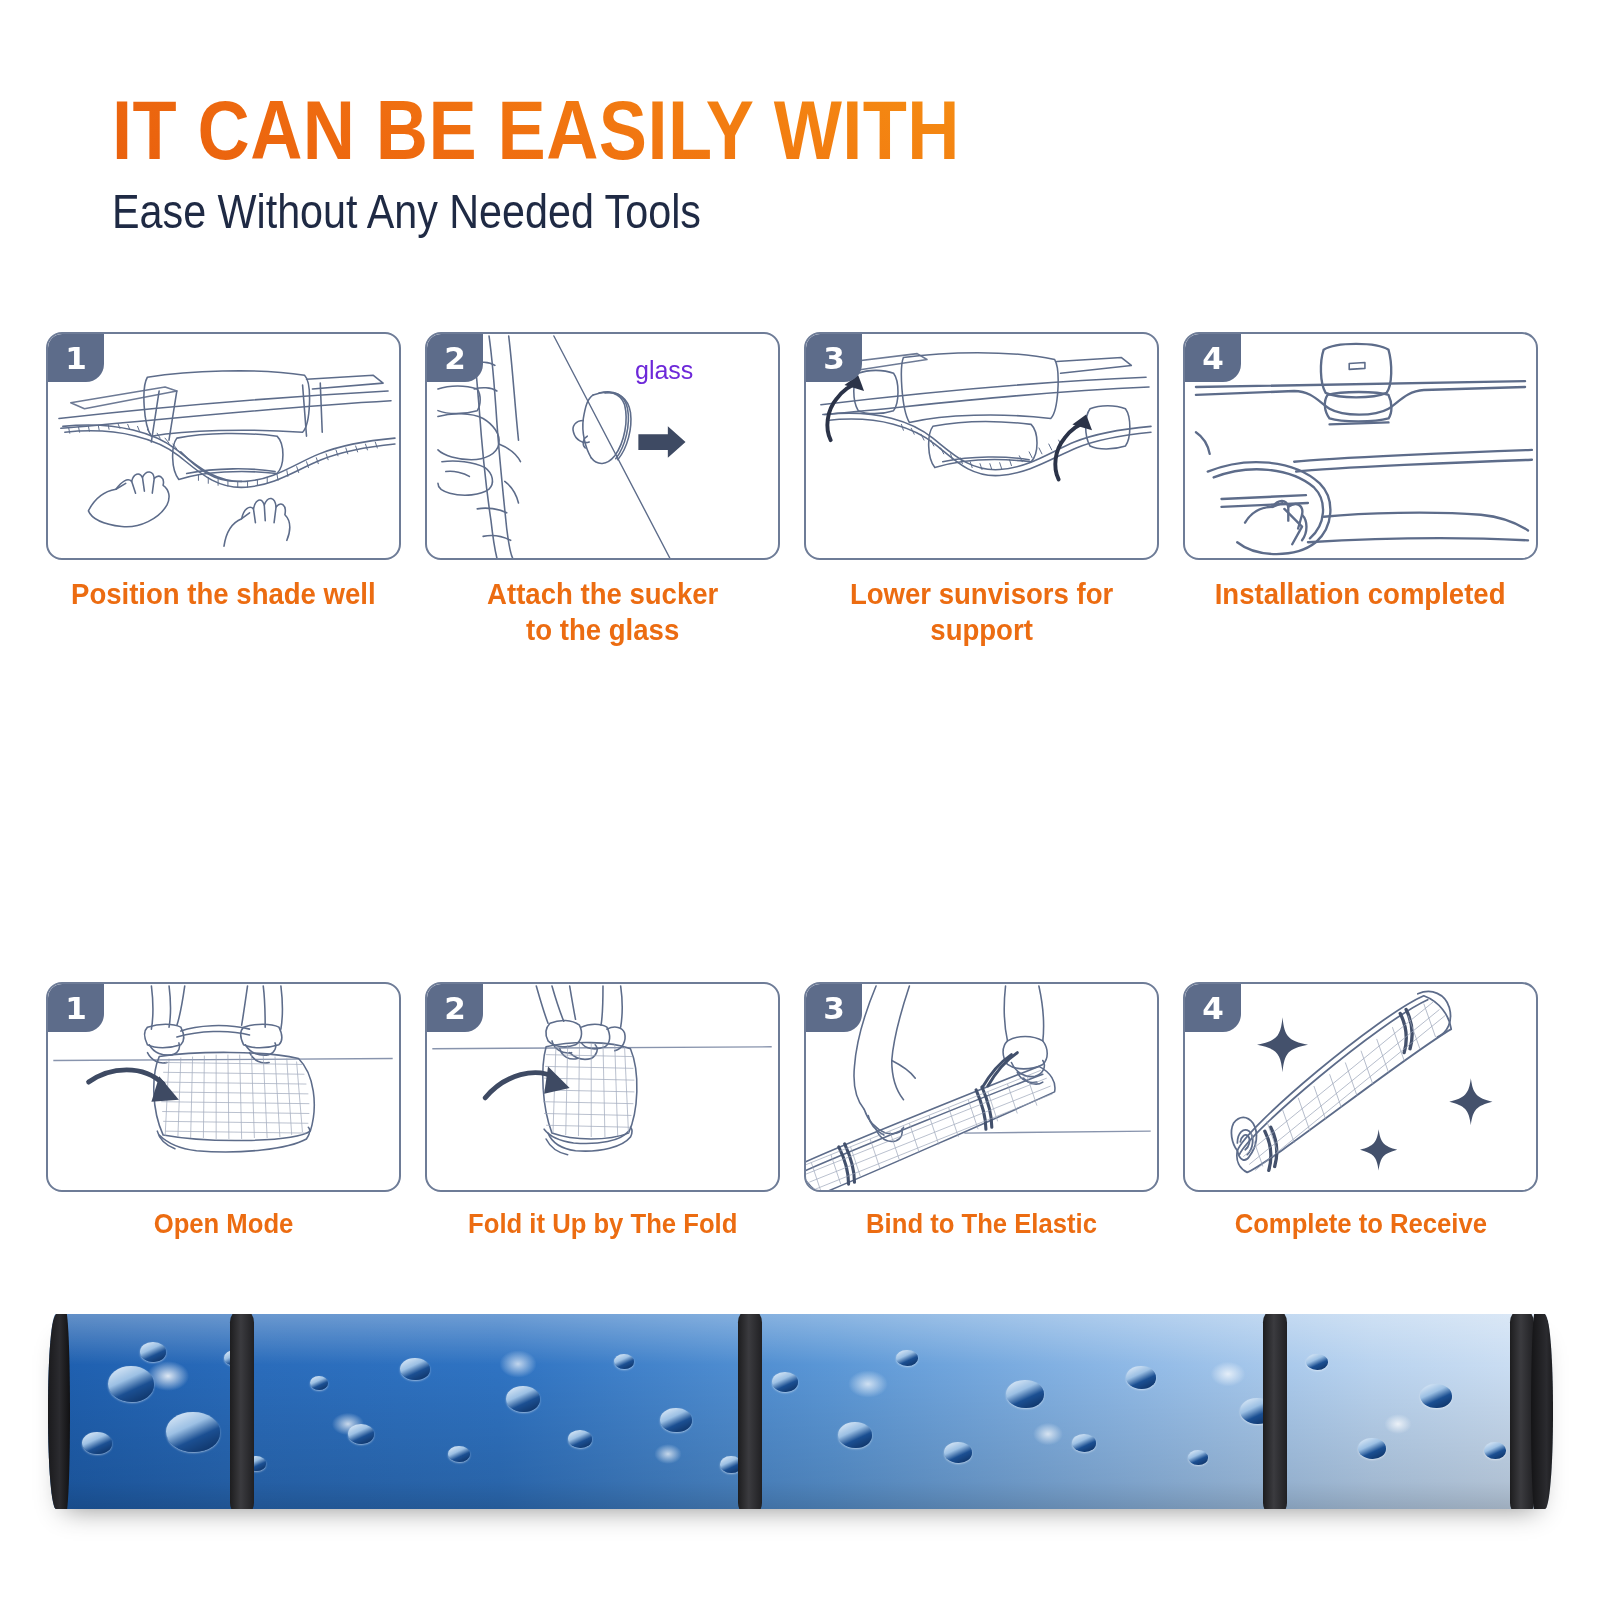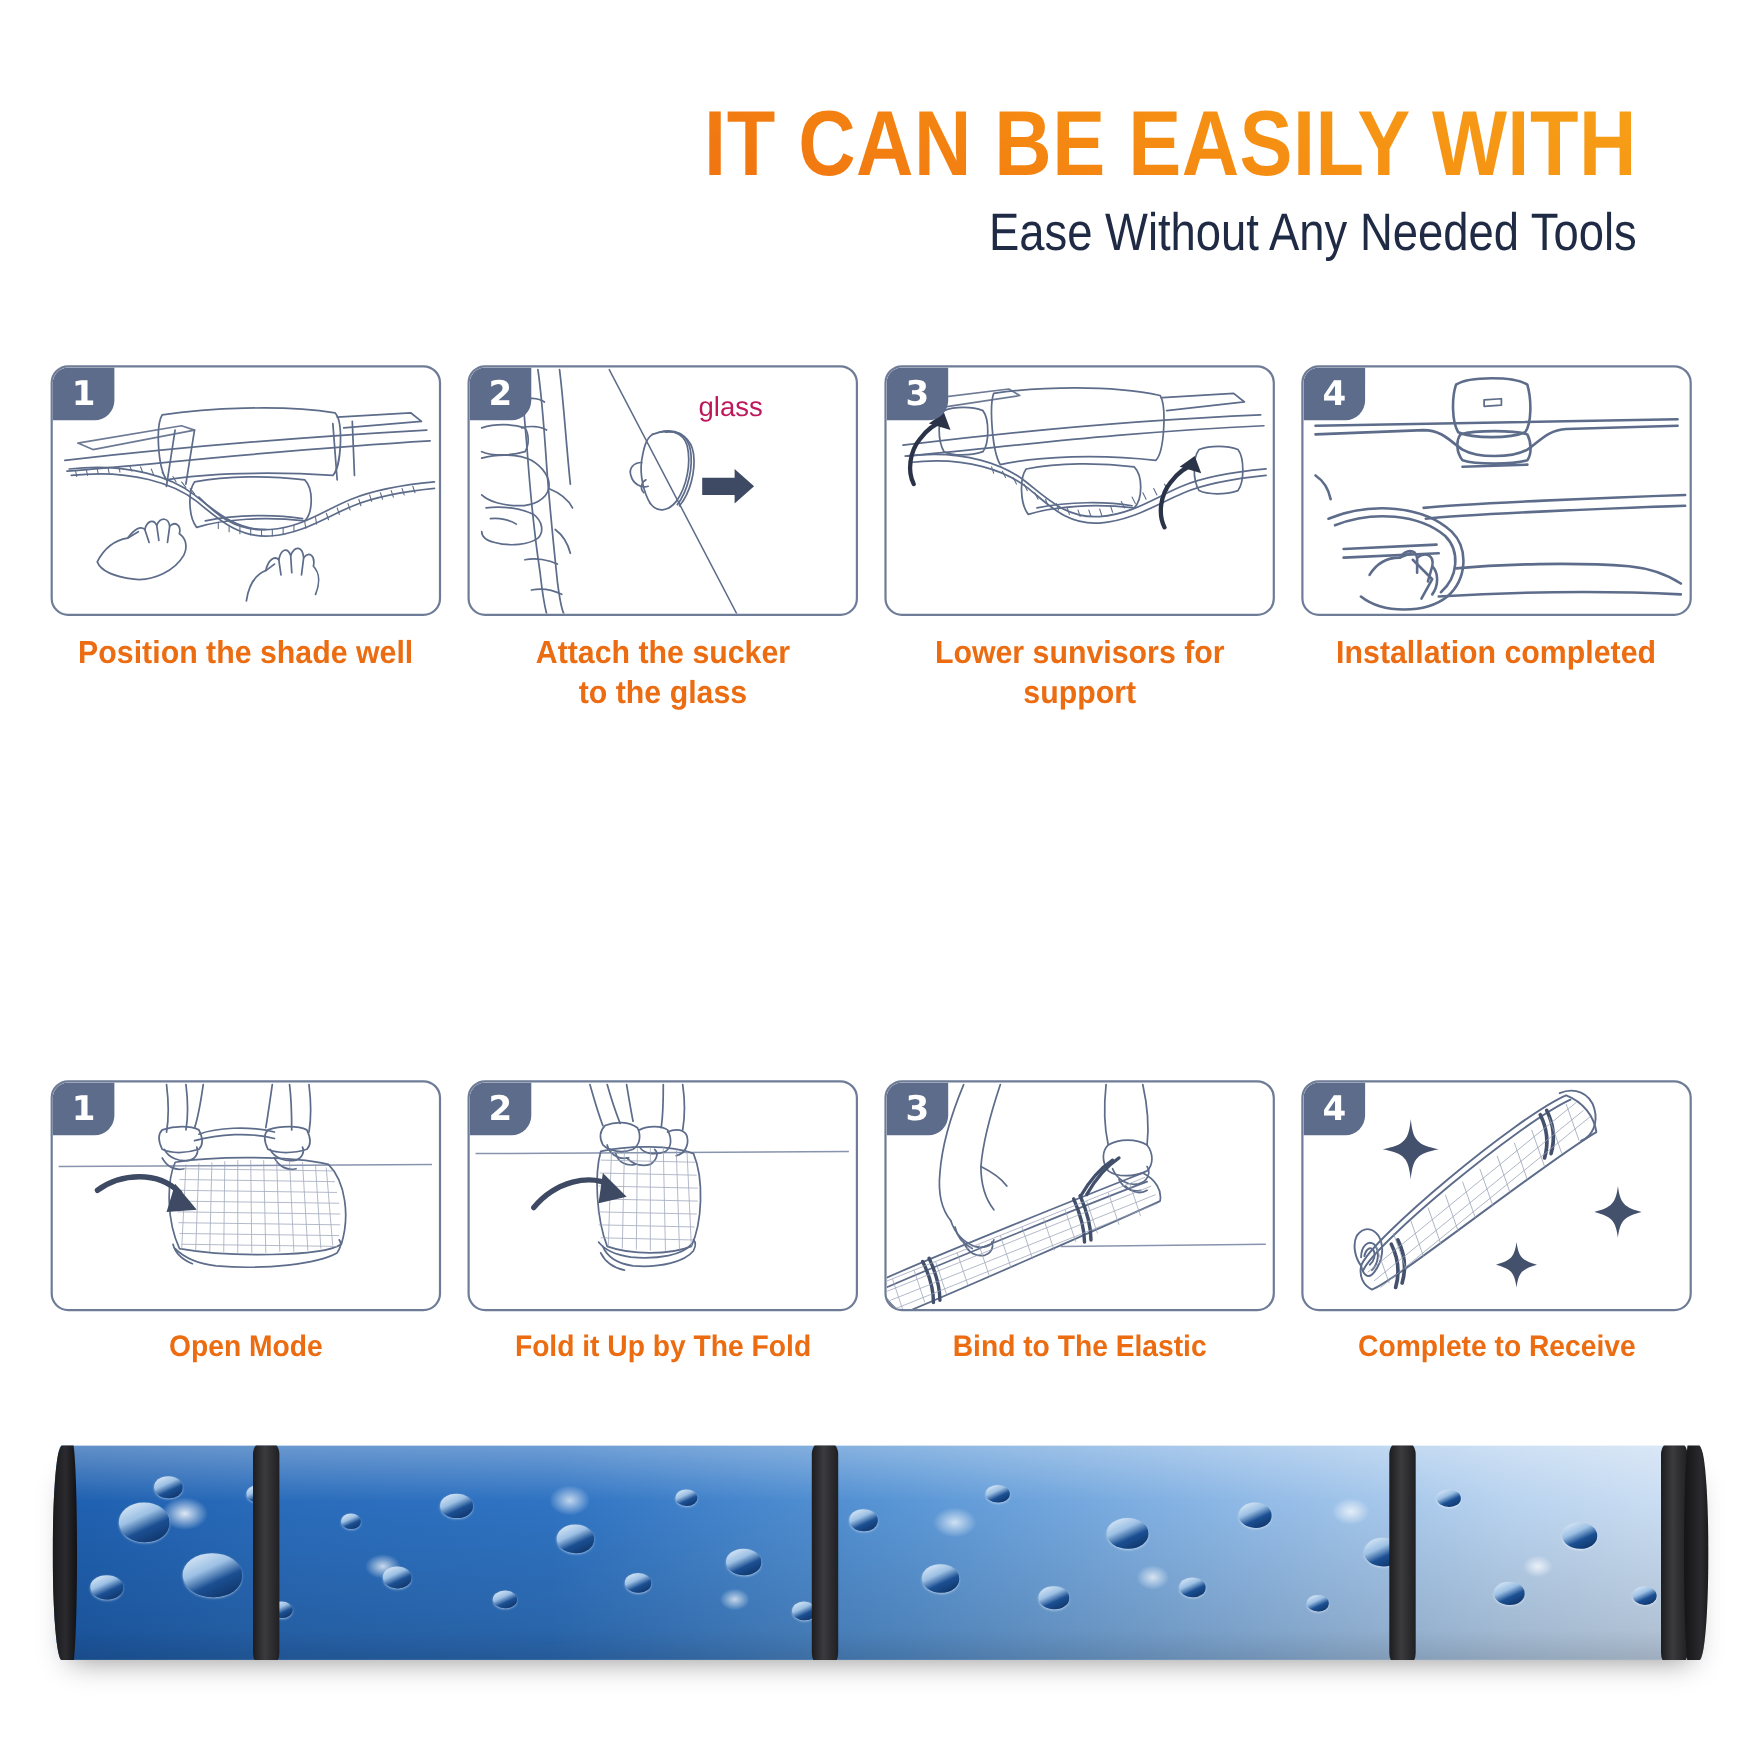--- a/index.html
+++ b/index.html
@@ -5,21 +5,21 @@
   * { box-sizing: border-box; margin: 0; padding: 0; }
   html, body {
     width: 1600px; height: 1600px;
     background: #ffffff;
     font-family: "Liberation Sans", sans-serif;
     overflow: hidden;
   }
   .page { position: relative; width: 1600px; height: 1600px; background:#fff; }
 
   
-  .section-head { text-align: right; }
+  .section-head { text-align: left; }
   .title {
     font-weight: 700;
     font-size: 84px;
     line-height: 1.0;
     letter-spacing: 0.5px;
     transform: scaleX(0.86);
     background: linear-gradient(200deg, #f7a017 0%, #f58b12 35%, #ef6c10 75%, #e9600d 100%);
     -webkit-background-clip: text;
     background-clip: text;
     color: transparent;
@@ -81,21 +81,21 @@
     font-size: 29px;
     line-height: 1.25;
     transform: scaleX(0.95);
     white-space: pre-line;
   }
   .caption.r2 { font-size: 27px; }
 
   .glass-label {
     position: absolute;
     font-size: 25px;
-    color: #be185d;
+    color: #6d28d9;
     font-weight: 400;
     z-index: 4;
   }
 
   
   .roll-wrap { position: absolute; left: 0; top: 1300px; width: 1600px; height: 260px; }
   .roll {
     position: absolute;
     left: 48px; top: 14px;
     width: 1505px; height: 195px;

